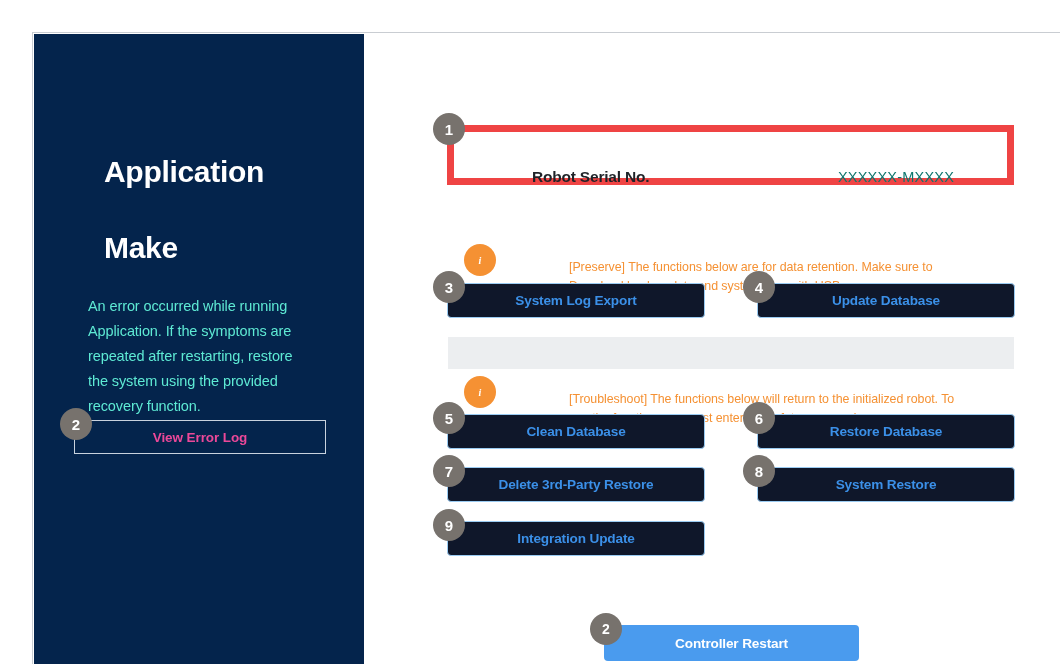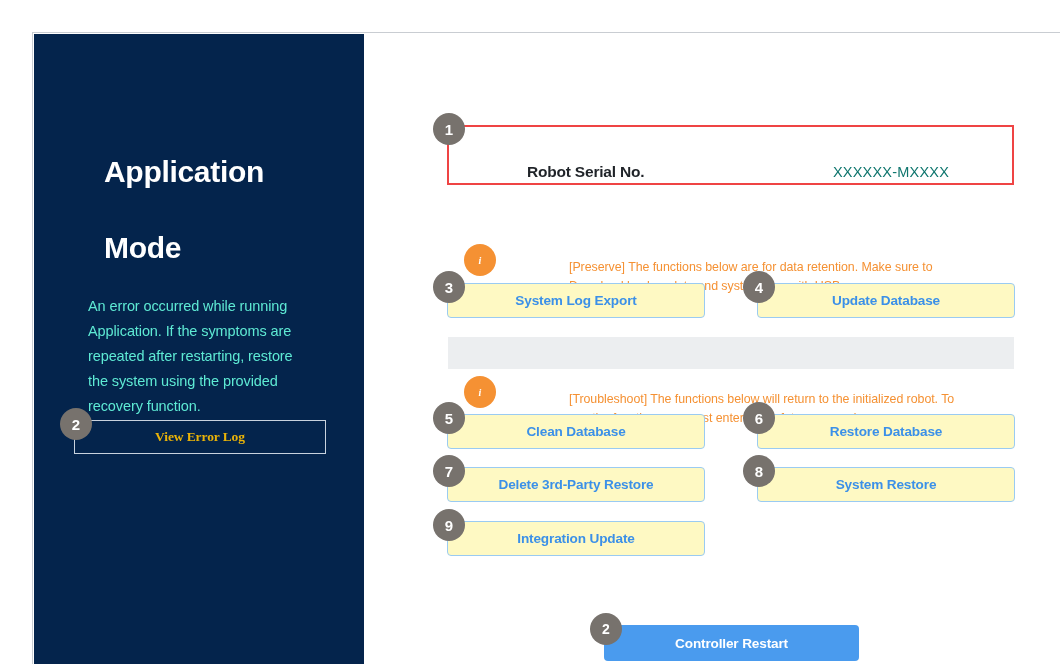--- a/index.html
+++ b/index.html
@@ -86,29 +86,28 @@
     width: 252px;
     height: 34px;
   }
   #error-log-btn {
     position: absolute;
     left: 0; top: 0;
     width: 252px;
     height: 25px;
     background: transparent;
     border: 1px solid #c8d2de;
-    color: #eab308;
+    color: #ec4899;
     font-size: 13.5px;
     font-weight: bold;
     display: flex;
     align-items: center;
     justify-content: center;
     cursor: pointer;
     letter-spacing: -0.1px;
-    font-family: Liberation Serif, serif;
   }
   #error-log-wrap .badge { left: -14px; top: -12px; }
 
   
   #main {
     position: absolute;
     left: 331px;
     top: 1px;
     width: 728px;
     height: 661px;
@@ -121,21 +120,21 @@
     left: 83px;
     top: 91px;
     width: 567px;
     height: 60px;
   }
   #serial-box {
     position: absolute;
     left: 0; top: 0;
     width: 567px;
     height: 60px;
-    border: 2px solid #ef4444;
+    border: 7px solid #ef4444;
     background: #ffffff;
   }
   #serial-label {
     position: absolute;
     left: 62px;
     top: 20px;
     font-size: 15.5px;
     font-weight: bold;
     color: #1f2328;
     letter-spacing: -0.2px;
@@ -201,21 +200,21 @@
     width: 258px;
     height: 35px;
   }
   .fn-btn {
     position: absolute;
     left: 0; top: 0;
     width: 258px;
     height: 35px;
     border: 1px solid #9ACBF2;
     border-radius: 4px;
-    background: #fef9c3;
+    background: #0f172a;
     color: #3B90E8;
     font-size: 13.6px;
     font-weight: bold;
     display: flex;
     align-items: center;
     justify-content: center;
     cursor: pointer;
     letter-spacing: -0.15px;
   }
   .fn-wrap .badge { left: -14px; top: -12px; }
@@ -258,21 +257,21 @@
 </style>
 </head>
 <body>
 
 <div id="page">
 
   <div id="sidebar">
 
     <div id="sidebar-title">
       <span class="tline">Application</span>
-      <span class="tline">Mode</span>
+      <span class="tline">Make</span>
     </div>
 
     <div id="sidebar-desc">An error occurred while running Application. If the symptoms are repeated after restarting, restore the system using the provided recovery function.</div>
 
     <div id="error-log-wrap">
       <div class="badge">2</div>
       <div id="error-log-btn">View Error Log</div>
     </div>
 
   </div>

